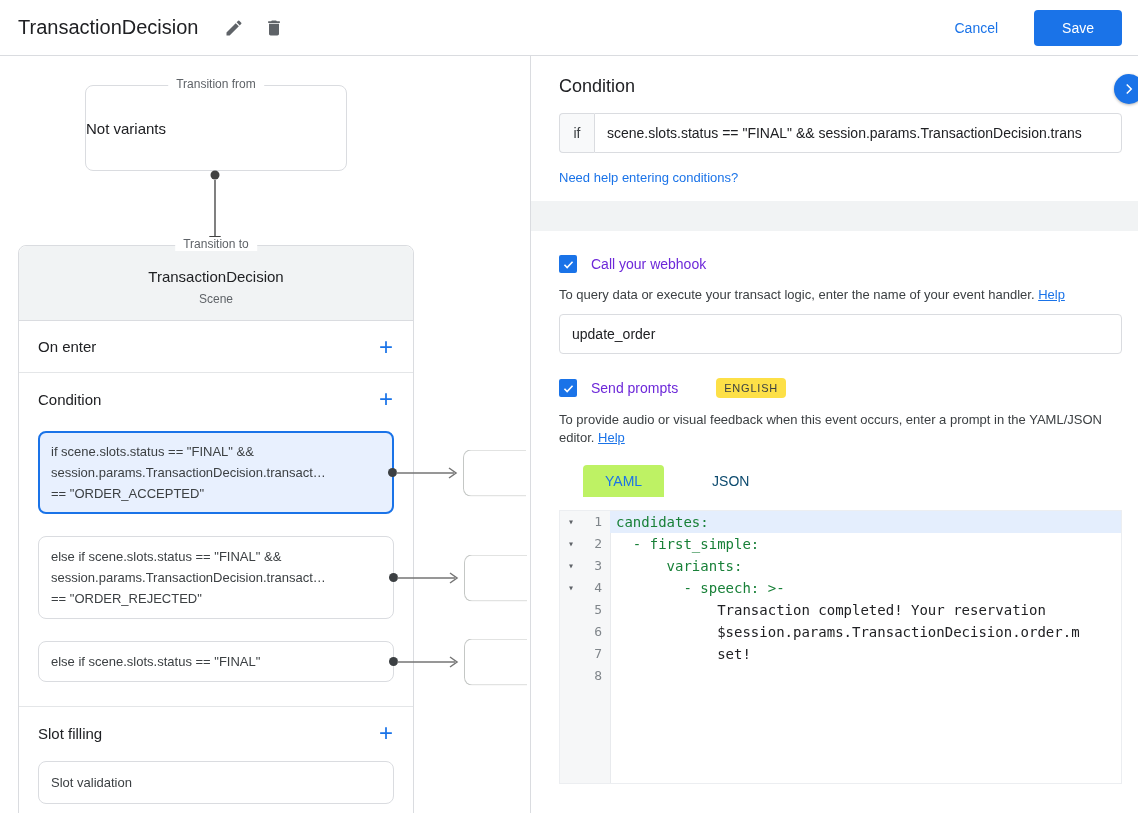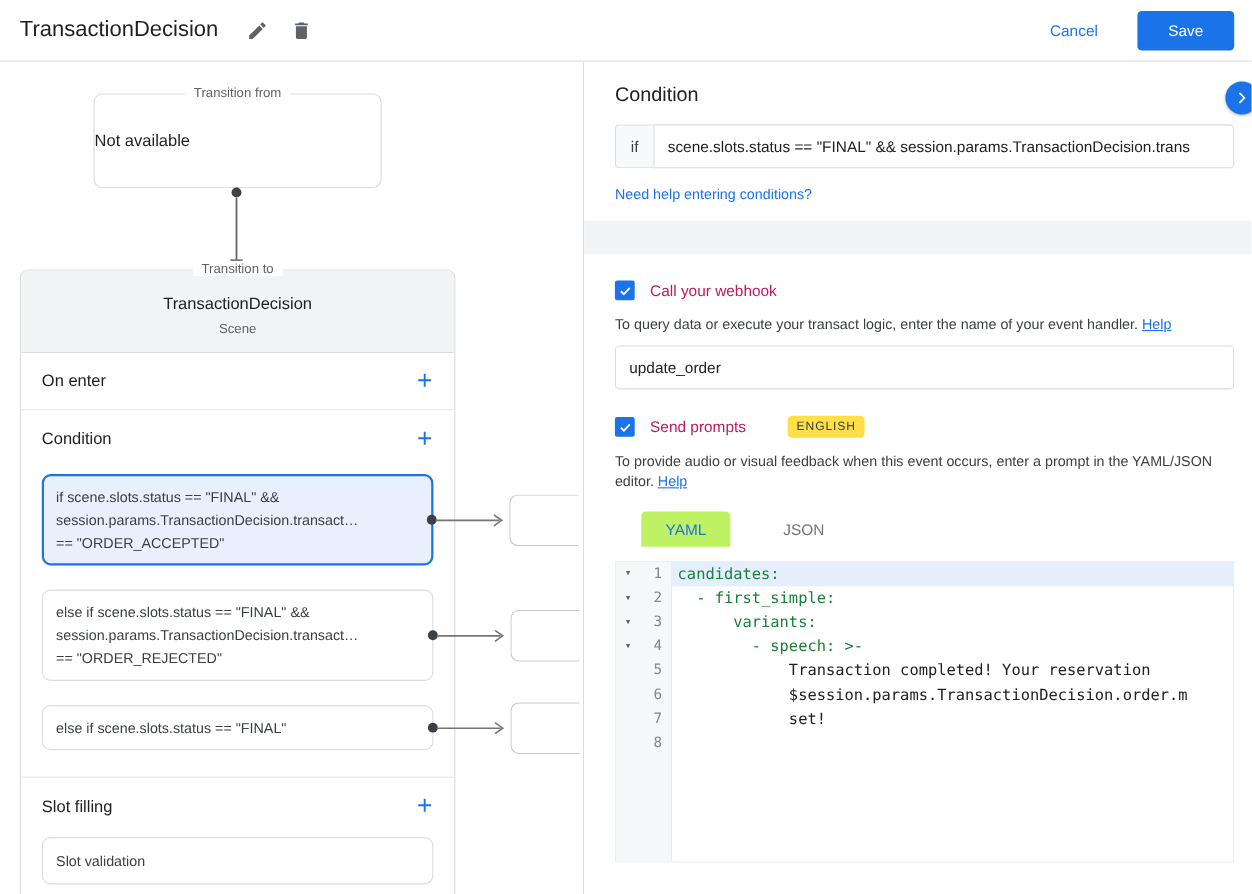--- a/index.html
+++ b/index.html
@@ -68,29 +68,29 @@
     font:400 14px "Liberation Sans",sans-serif;color:#202124;min-width:0;outline:none;}
   .help-row{margin:15px 16px 0 28px;}
   .link{color:#1a73e8;text-decoration:none;font-size:13px;cursor:pointer;}
   .link.u{text-decoration:underline;}
   .divider-band{margin-top:15px;height:30px;background:#f1f3f4;}
   .h2{margin:18px 16px 0 28px;font-size:16px;font-weight:400;}
   .check-row{display:flex;align-items:center;gap:14px;margin:24px 16px 0 28px;}
   .checkbox{width:18px;height:18px;border-radius:2px;background:#1a73e8;display:flex;
     align-items:center;justify-content:center;cursor:pointer;flex:none;}
   .checkbox svg{width:13px;height:13px;stroke:#fff;stroke-width:3;fill:none;}
-  .check-label{font-size:14px;font-weight:500;color:#be185d;}
+  .check-label{font-size:14px;font-weight:500;color:#6d28d9;}
   .desc{margin:13px 16px 0 28px;font-size:13px;color:#3c4043;line-height:18px;}
   .text-input{display:block;width:calc(100% - 44px);margin:10px 16px 0 28px;height:40px;
     border:1px solid #dadce0;border-radius:4px;padding:0 12px;box-sizing:border-box;
     font:400 14px "Liberation Sans",sans-serif;color:#202124;outline:none;}
   .lang-badge{margin-left:24px;background:#fde047;color:#3c4043;font-size:11px;font-weight:500;
     letter-spacing:.8px;padding:4px 8px;border-radius:4px;}
   .tabs{display:flex;margin:18px 16px 0 52px;gap:26px;}
-  .tab{border:none;background:none;font:500 14px "Liberation Sans",sans-serif;color:#737373;
+  .tab{border:none;background:none;font:500 14px "Liberation Sans",sans-serif;color:#0c4a6e;
     padding:8px 22px;cursor:pointer;border-radius:4px 4px 0 0;}
   .tab.active{background:#bef264;color:#1a73e8;}
   .editor{position:relative;margin:13px 16px 0 28px;height:272px;border:1px solid #eceef1;
     overflow:hidden;background:#fff;}
   .gutter-bg{position:absolute;left:0;top:0;bottom:0;width:50px;background:#f6f7f8;border-right:1px solid #e8eaed;}
   .code-lines{position:relative;}
   .code-row{display:flex;height:22px;line-height:22px;font-family:"DejaVu Sans Mono",monospace;font-size:14px;cursor:text;}
   .fold{width:22px;flex:none;text-align:center;font-size:10px;color:#5f6368;cursor:pointer;}
   .lnum{width:28px;flex:none;text-align:right;padding-right:8px;box-sizing:border-box;font-size:13px;color:#80868b;}
   .lcode{flex:1;padding-left:6px;white-space:pre;overflow:hidden;}
@@ -120,21 +120,21 @@
     <div class="header-actions">
       <button class="btn-cancel">Cancel</button>
       <button class="btn-save">Save</button>
     </div>
   </header>
 
   <aside class="diagram">
 
     <div class="from-box">
       <span class="box-label">Transition from</span>
-      <span>Not available</span>
+      <span>Not variants</span>
     </div>
 
     <svg class="down-arrow">
       <circle cx="14" cy="6" r="4.5"></circle>
       <line x1="14" y1="11" x2="14" y2="67"></line>
       <polygon points="8,67 20,67 14,77"></polygon>
     </svg>
 
     <div class="scene-card">
       <span class="box-label">Transition to</span>

